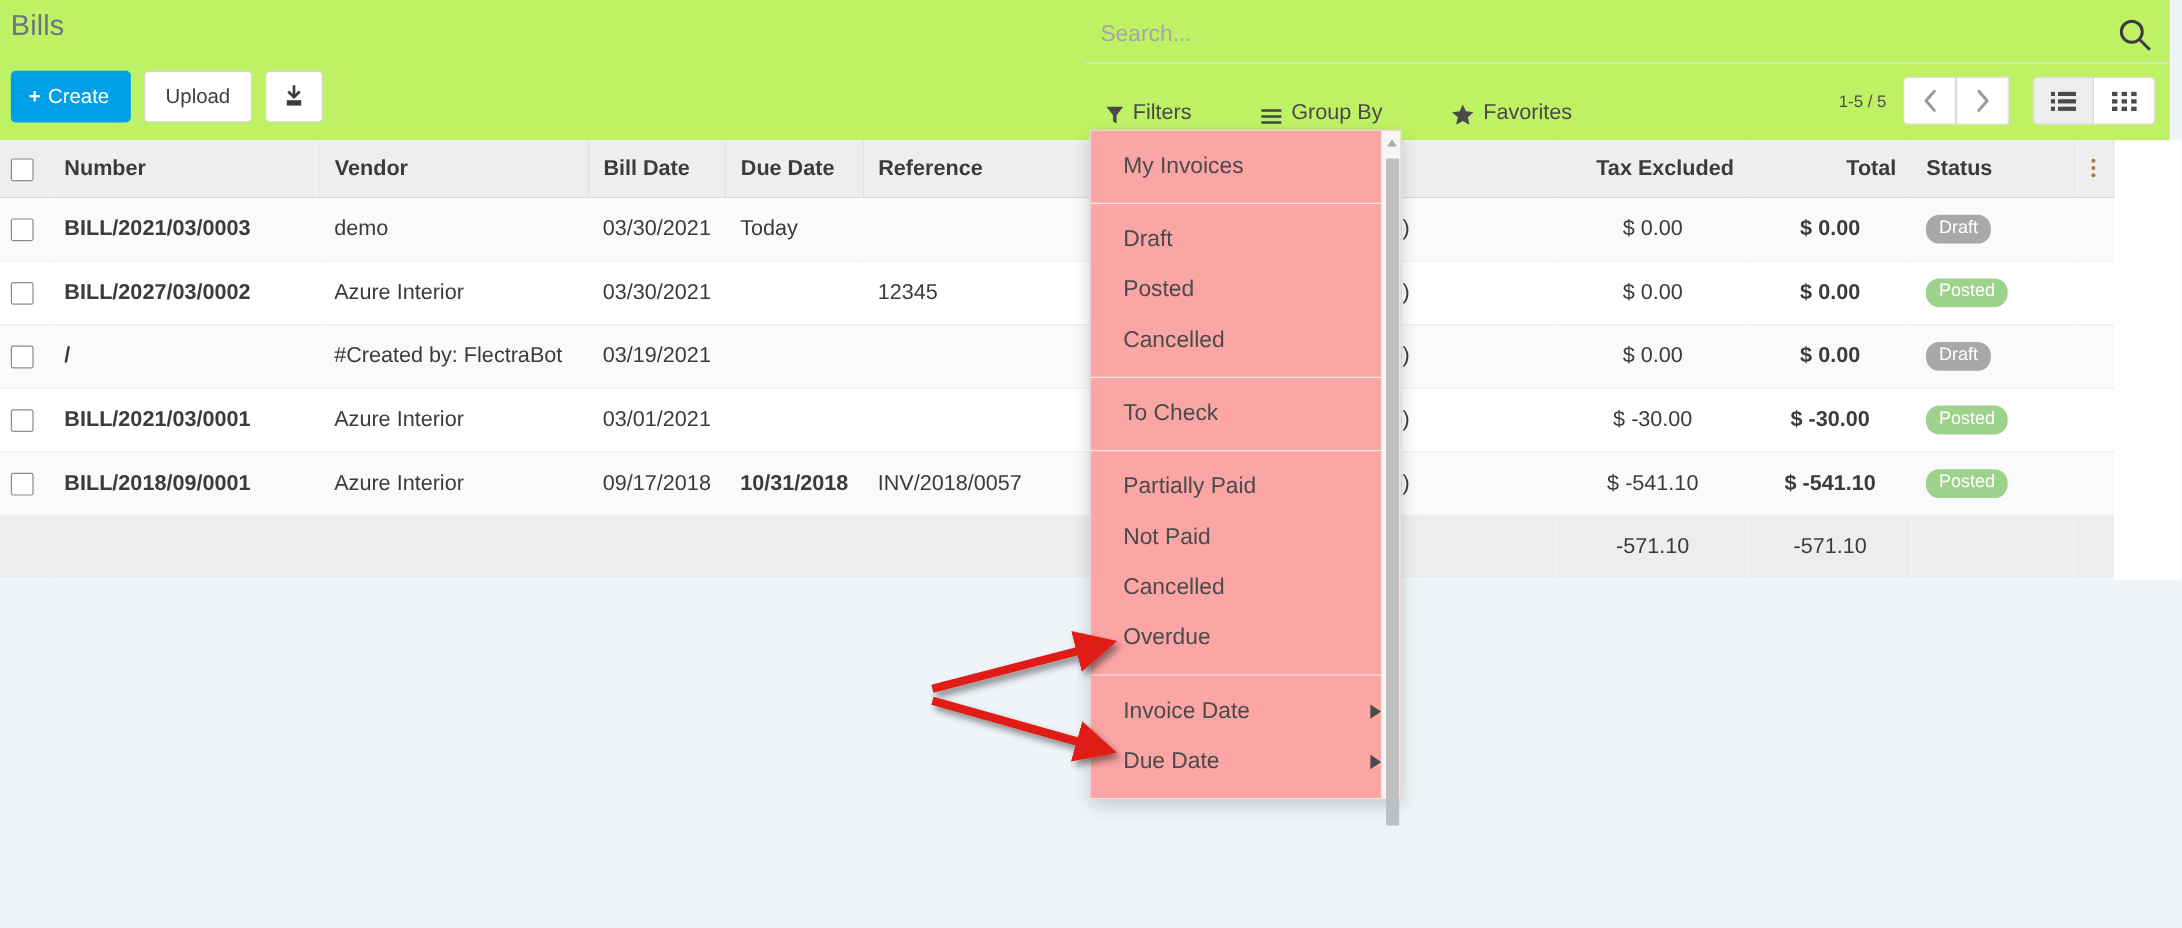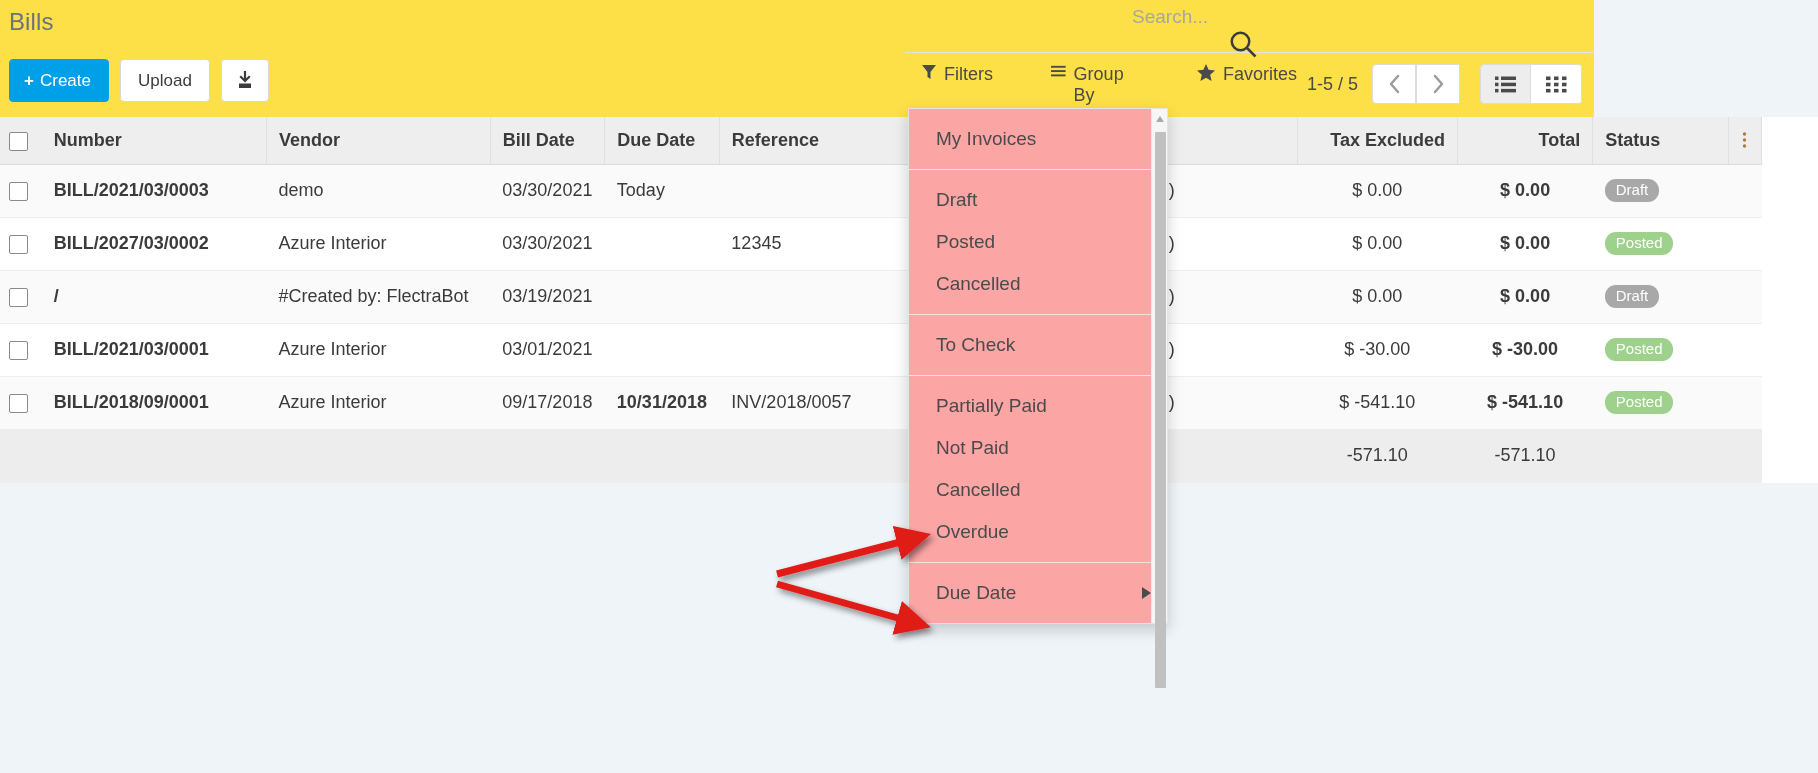--- a/index.html
+++ b/index.html
@@ -8,22 +8,22 @@
     width: 1818px; height: 773px;
     overflow: hidden;
     background: #eff4f9;
     font-family: "Liberation Sans", sans-serif;
     -webkit-font-smoothing: antialiased;
   }
   #root { position: relative; width: 1818px; height: 773px; }
 
   
   .control-panel {
-    position: absolute; top: 0; left: 0; width: 1594px; height: 117px;
-    background: #fde047;
+    position: absolute; top: 0; left: 0; width: 1808px; height: 117px;
+    background: #bef264;
   }
   .cp-left { position: absolute; left: 0; top: 0; width: 905px; height: 117px; }
   .page-title {
     position: absolute; left: 9px; top: 8px;
     font-size: 24px; color: #6b7280; font-weight: 400; letter-spacing: .1px;
   }
   .btn-row { position: absolute; left: 9px; top: 59px; display: flex; align-items: center; gap: 11px; }
   .btn {
     height: 43px; border-radius: 4px; font-size: 17px;
     display: inline-flex; align-items: center; justify-content: center;
@@ -36,47 +36,47 @@
   .btn-create .plus { font-weight: 700; font-size: 17px; margin-right: 6px; }
   .btn-upload { background: #fff; color: #3c3c3c; border: 1px solid #d8d8d8; padding: 0 17px; }
   .btn-download { background: #fff; color: #3c3c3c; border: 1px solid #d8d8d8; width: 48px; }
   .dl-icon { display:block; width: 20px; height: 20px; }
 
   
   .cp-right { position: absolute; left: 905px; top: 0; right: 0; height: 117px; }
   .search-wrap {
     position: absolute; left: 0; top: 5px; right: 0; height: 48px;
     border-bottom: 1px solid #e3e3e3;
-    display: flex; align-items: center; flex-direction: column;
+    display: flex; align-items: center;
   }
   .search-input {
     border: none; outline: none; background: transparent;
     font-size: 19px; color: #4a4a4a; padding-left: 12px; flex: 1;
     font-family: "Liberation Sans", sans-serif;
   }
   .search-input::placeholder { color: #a6a6a6; }
   .search-icon { width: 30px; height: 30px; margin-right: 14px; flex: none; }
 
   .facets {
     position: absolute; left: 0; top: 54px; right: 0; height: 60px;
     display: flex; align-items: center;
   }
   .facet {
-    display: inline-flex; align-items: flex-start; gap: 8px;
+    display: inline-flex; align-items: flex-end; gap: 8px;
     font-size: 18px; color: #4a4a4a; cursor: pointer; height: 40px;
     padding: 0 10px;
   }
   .facet-filters { margin-left: 7px; }
   .facet-group { margin-left: 38px; }
   .facet-fav { margin-left: 38px; }
   .facet svg { display: block; }
   .pager {
     margin-left: auto; display: flex; align-items: center; gap: 0;
   }
-  .pager-count { font-size: 18px; color: #4a4a4a; margin-right: 14px; white-space: nowrap; }
+  .pager-count { font-size: 14px; color: #4a4a4a; margin-right: 14px; white-space: nowrap; }
   .pg-btn {
     width: 44px; height: 40px; border: 1px solid #dcdcdc; background: #fff;
     display: inline-flex; align-items: center; justify-content: center; cursor: pointer;
   }
   .pg-btn:first-of-type { border-radius: 4px 0 0 4px; }
   .pg-btn:last-of-type { border-radius: 0 4px 4px 0; border-left: none; }
   .view-toggle { display: flex; margin-left: 20px; margin-right: 12px; }
   .vt-btn {
     width: 51px; height: 40px; border: 1px solid #dcdcdc; background: #fff;
     display: inline-flex; align-items: center; justify-content: center; cursor: pointer;
@@ -413,20 +413,24 @@
           </div>
           <div class="dd-item">
             <span>Cancelled</span>
           </div>
           <div class="dd-item">
             <span>Overdue</span>
           </div>
         </div>
         <div class="dd-group">
           <div class="dd-item">
+            <span>Invoice Date</span>
+            <span class="dd-caret"></span>
+          </div>
+          <div class="dd-item">
             <span>Due Date</span>
             <span class="dd-caret"></span>
           </div>
         </div>
       </div>
     <div class="dd-scroll">
       <div class="dd-arrow-up"></div>
       <div class="dd-thumb"></div>
     </div>
   </div>

